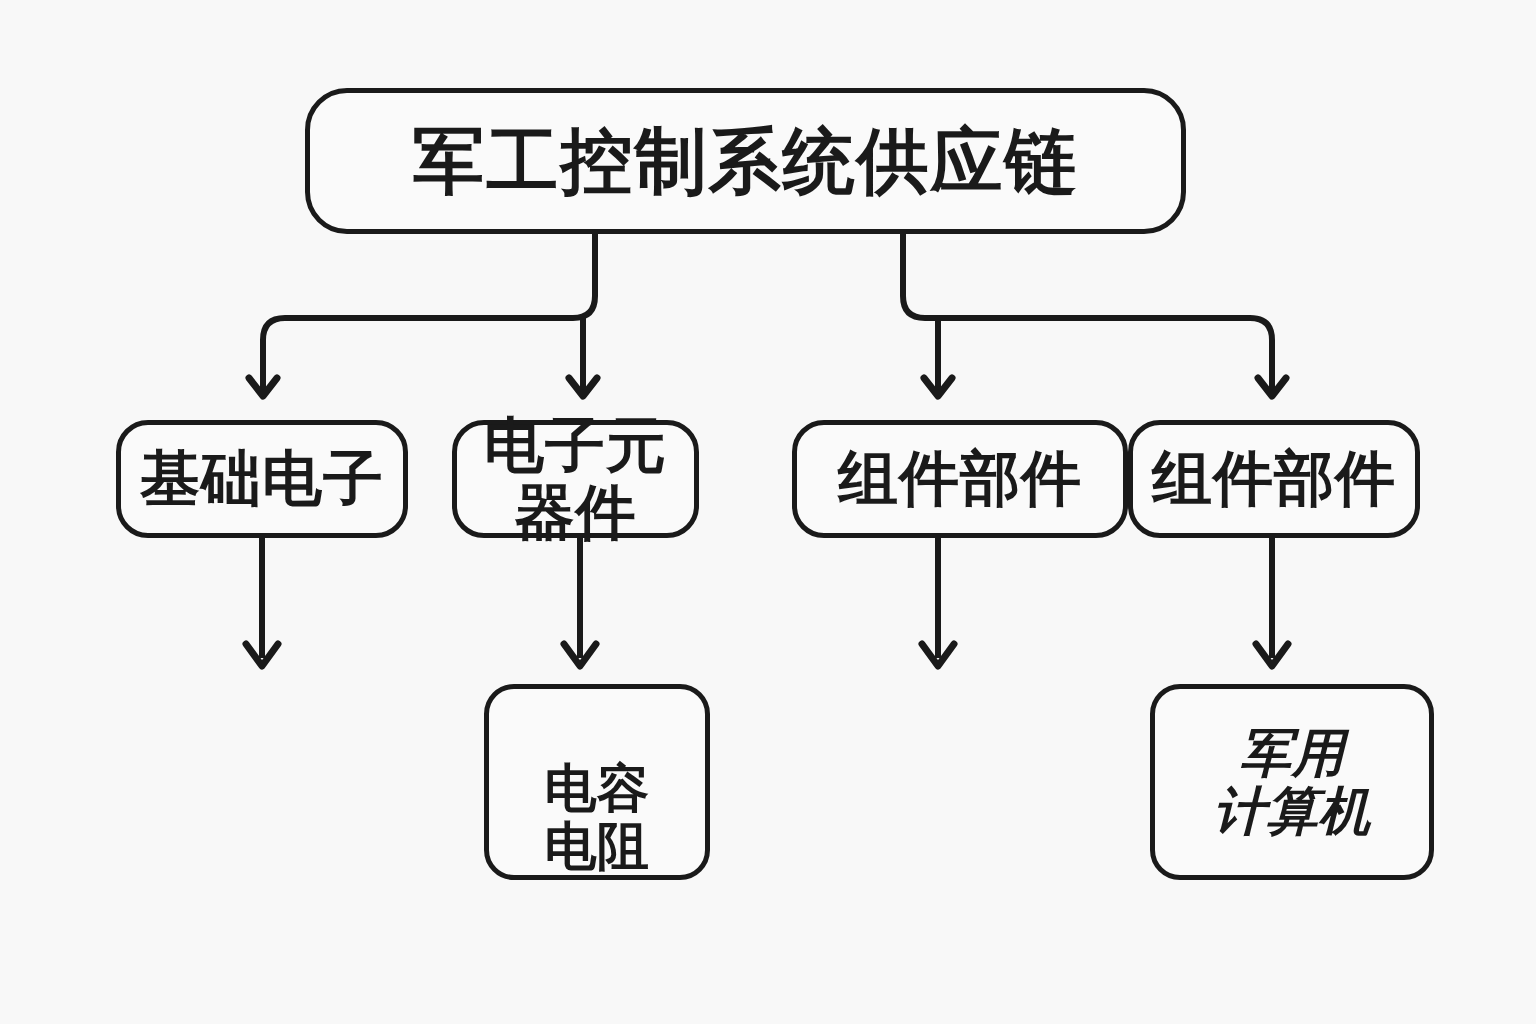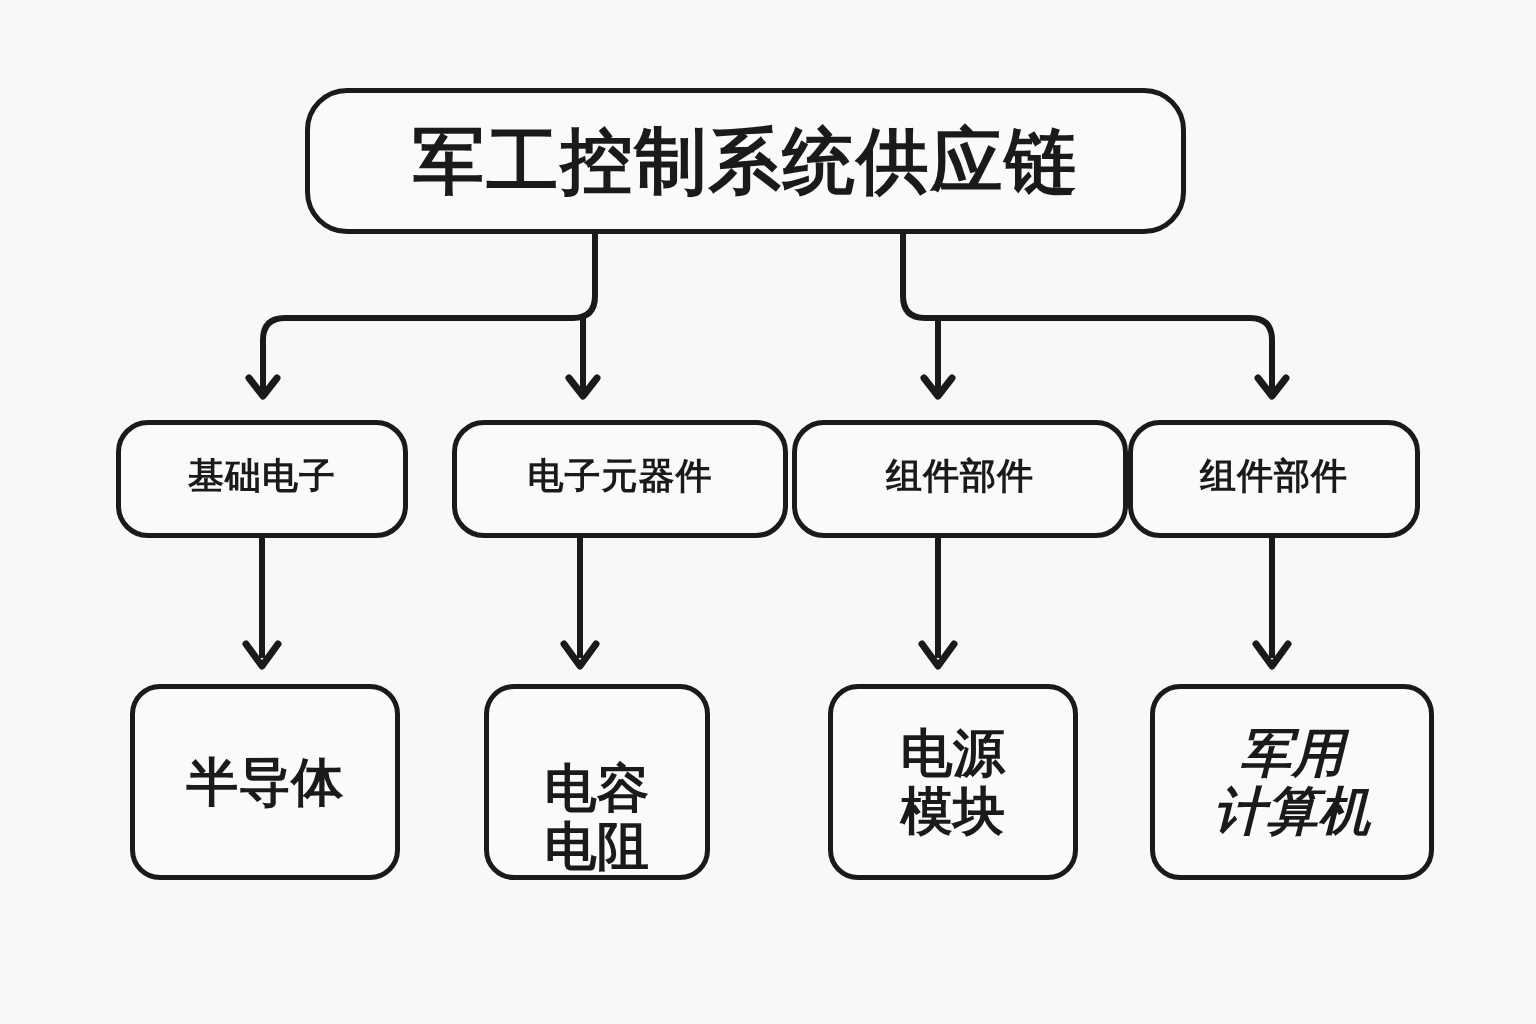--- a/index.html
+++ b/index.html
@@ -44,26 +44,25 @@
     width: 881px;
     height: 146px;
     border-radius: 42px;
     font-size: 72px;
     letter-spacing: 2px;
   }
   .node-mid {
     top: 420px;
     height: 118px;
     border-radius: 32px;
-    font-size: 36px;
+    font-size: 60px;
     letter-spacing: 1px;
-    font-family: Liberation Mono, monospace;
   }
   .node-mid.m0 { left: 116px;  width: 292px; }
-  .node-mid.m1 { left: 452px;  width: 336px; }
+  .node-mid.m1 { left: 452px;  width: 247px; }
   .node-mid.m2 { left: 792px;  width: 336px; }
   .node-mid.m3 { left: 1128px; width: 292px; }
 
   .node-leaf {
     top: 684px;
     height: 196px;
     border-radius: 30px;
     font-size: 52px;
   }
   .node-leaf.l0 { left: 130px;  width: 270px; }
@@ -124,29 +123,22 @@
   <div class="node node-mid m1">
     <span class="node-label">电子元器件</span>
   </div>
   <div class="node node-mid m2">
     <span class="node-label">组件部件</span>
   </div>
   <div class="node node-mid m3">
     <span class="node-label">组件部件</span>
   </div>
 
-  <div class="node node-leaf l0">
-    <span class="node-label">半导体</span>
-  </div>
   <div class="node node-leaf l1">
     <span class="node-label">电容
 电阻</span>
-  </div>
-  <div class="node node-leaf l2">
-    <span class="node-label">电源
-模块</span>
   </div>
   <div class="node node-leaf l3">
     <span class="node-label">军用
 计算机</span>
   </div>
 
 </div>
 
 </body></html>

